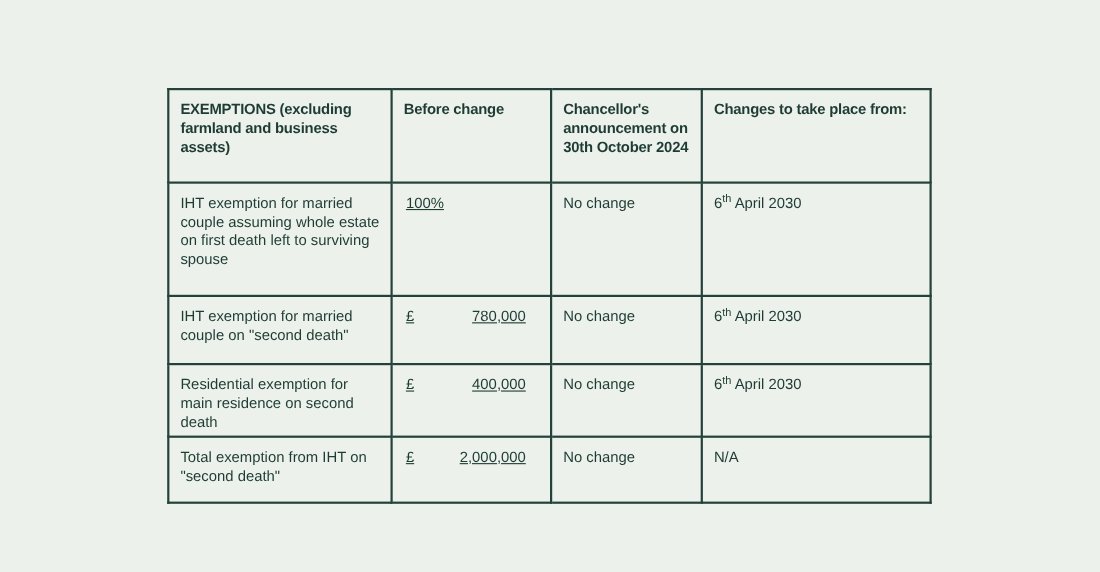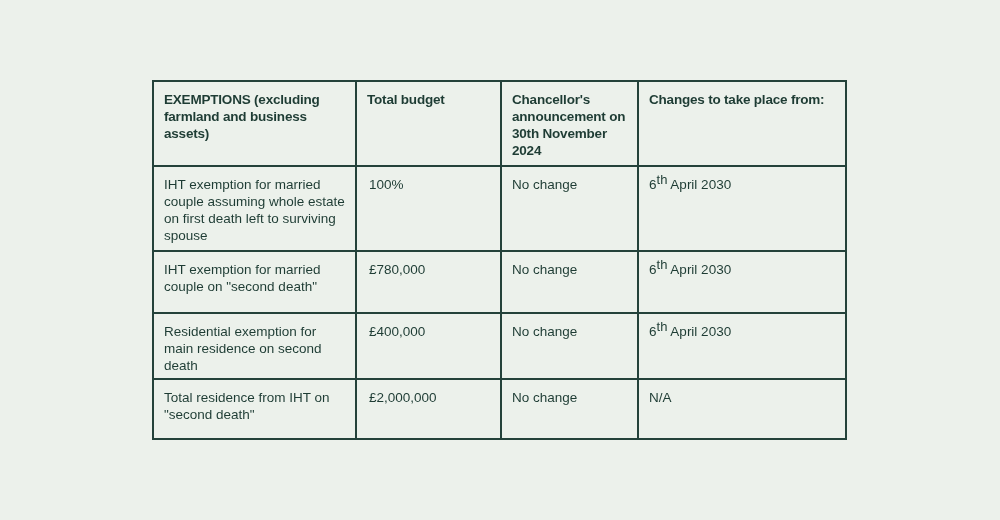--- a/index.html
+++ b/index.html
@@ -30,28 +30,28 @@
     border:2px solid var(--border);
     vertical-align:top;
     text-align:left;
     padding:9px 10px 2px 10px;
     font-weight:400;
     overflow:hidden;
   }
   th{font-weight:700;letter-spacing:-0.2px;}
   th.nowrap{white-space:nowrap;}
   tr.r-head{height:85px;}
-  tr.r-0{height:85px;}
+  tr.r-0{height:103px;}
   tr.r-1{height:62px;}
   tr.r-2{height:66px;}
   tr.r-3{height:60px;}
-  .money{display:flex;padding-left:2px;}
+  .money{display:flex;justify-content:space-between;padding-left:2px;text-decoration:underline;}
   .money .amt{padding-right:12px;}
   sup{
-    font-size:13px;
+    font-size:10px;
     line-height:0;
     vertical-align:baseline;
     position:relative;
     top:-5px;
   }
 </style>
 </head>
 <body>
 
 <div class="stage">
@@ -59,22 +59,22 @@
     <table>
       <colgroup>
         <col style="width:203px">
         <col style="width:145px">
         <col style="width:137px">
         <col style="width:208px">
       </colgroup>
       <tbody>
         <tr class="r-head">
           <th>EXEMPTIONS (excluding farmland and business assets)</th>
-          <th>Total budget</th>
-          <th>Chancellor's announcement on 30th November 2024</th>
+          <th>Before change</th>
+          <th>Chancellor's announcement on 30th October 2024</th>
           <th class="nowrap">Changes to take place from:</th>
         </tr>
 
         <tr class="r-0">
           <td>IHT exemption for married couple assuming whole estate on first death left to surviving spouse</td>
           <td>
             <span class="money">
               <span class="sym">100%</span>
               <span class="amt"></span>
             </span>
@@ -107,21 +107,21 @@
               <span class="amt">400,000</span>
             </span>
           </td>
           <td>No change</td>
           <td>
             <span><span>6</span><sup>th</sup><span> April 2030</span></span>
           </td>
         </tr>
 
         <tr class="r-3">
-          <td>Total residence from IHT on "second death"</td>
+          <td>Total exemption from IHT on "second death"</td>
           <td>
             <span class="money">
               <span class="sym">£</span>
               <span class="amt">2,000,000</span>
             </span>
           </td>
           <td>No change</td>
           <td>
             <span><span>N/A</span><sup></sup><span></span></span>
           </td>

